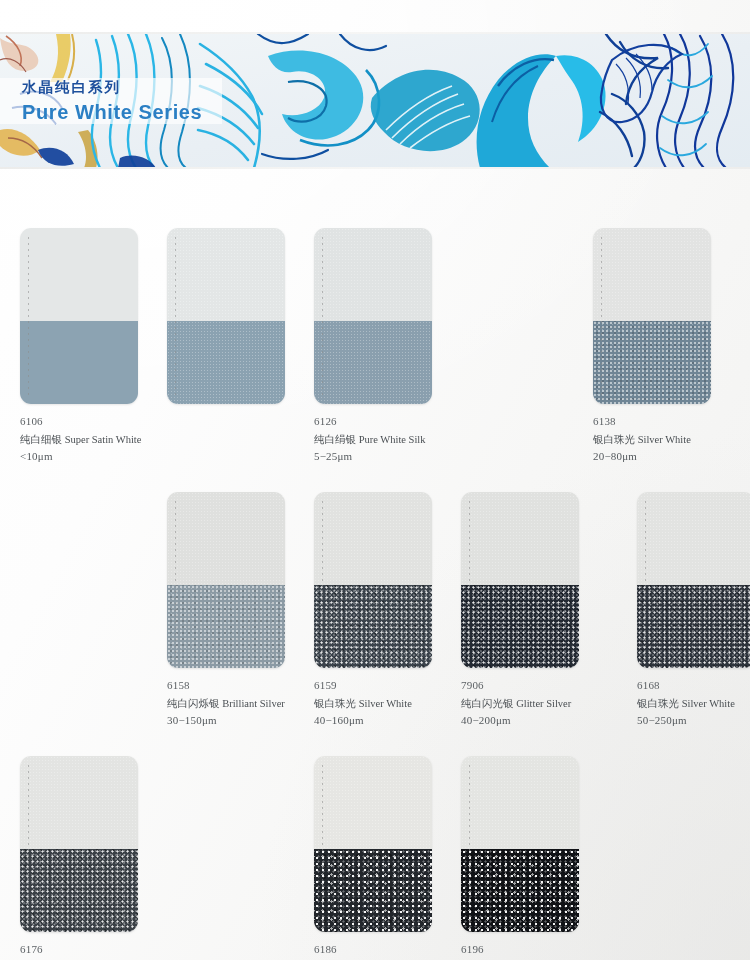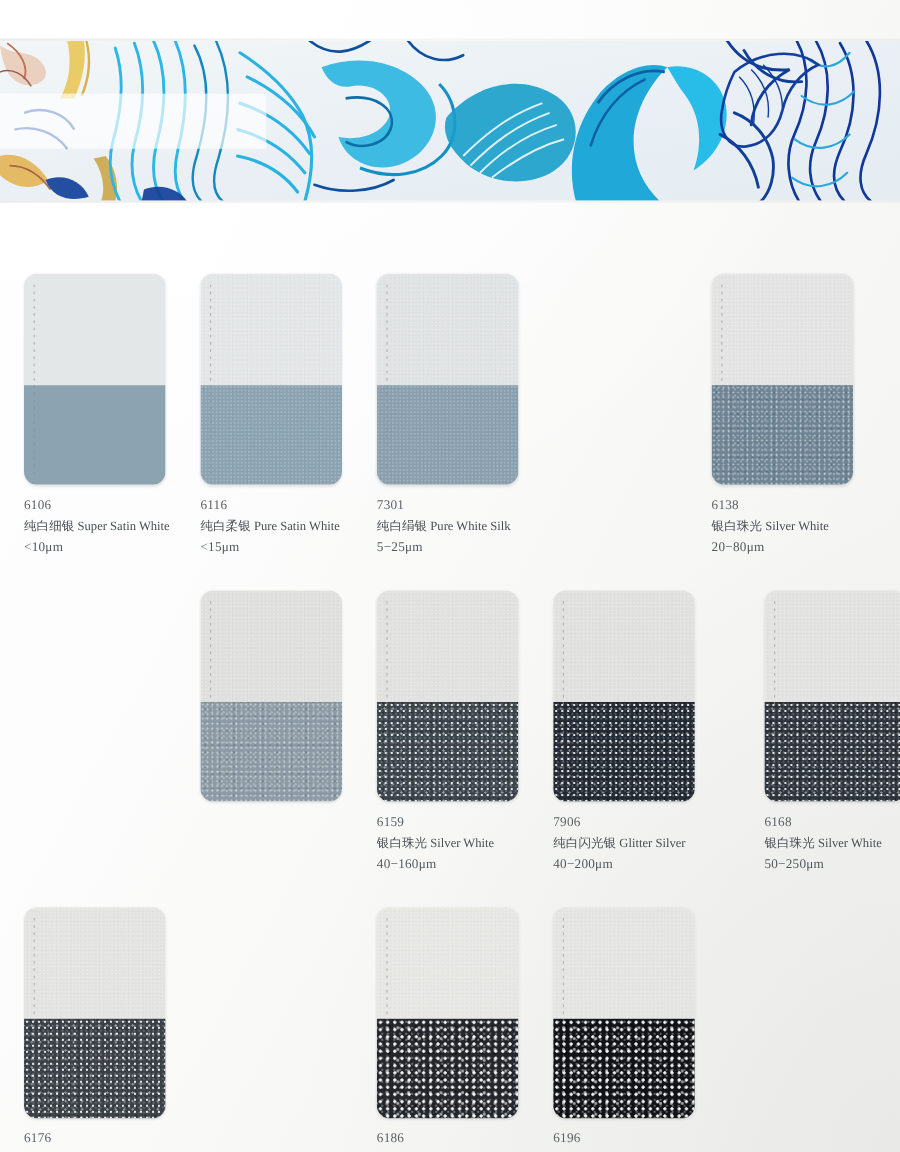--- a/index.html
+++ b/index.html
@@ -306,20 +306,24 @@
         <path d="M38,116 C52,110 68,116 74,130 C60,134 44,132 38,116 Z"></path>
         <path d="M120,124 C134,118 150,124 156,134 L118,134 Z"></path>
       </g>
       <g stroke="#1d4fae" fill="none" stroke-width="2">
         <path d="M20,60 C36,54 54,60 62,74"></path>
         <path d="M12,74 C28,70 46,76 56,90"></path>
       </g>
     </svg>
   </div>
   <div id="title-plate"></div>
+  <div id="title-block">
+    <div id="title-cn">水晶纯白系列</div>
+    <div id="title-en">Pure White Series</div>
+  </div>
   <div class="banner-edge" style="top:167px"></div>
 
   <div id="grid">
       <div class="row">
         <div class="cell" style="left: 20px;">
           <div class="chip">
             <div class="half top grain g0" style="background: rgb(228, 231, 231);"></div>
             <div class="half bot grain g0" style="background: rgb(140, 163, 178);"></div>
             <div class="perf"></div>
           </div>
@@ -328,34 +332,29 @@
             <div class="name">纯白细银 Super Satin White</div>
             <div class="size">&lt;10μm</div>
           </div>
         </div>
         <div class="cell" style="left: 167px;">
           <div class="chip">
             <div class="half top grain g1" style="background: rgb(227, 230, 230);"></div>
             <div class="half bot grain g1" style="background: rgb(139, 162, 177);"></div>
             <div class="perf"></div>
           </div>
-          <div class="label">
-            <div class="code">6116</div>
-            <div class="name">纯白柔银 Pure Satin White</div>
-            <div class="size">&lt;15μm</div>
-          </div>
         </div>
         <div class="cell" style="left: 314px;">
           <div class="chip">
             <div class="half top grain g1" style="background: rgb(224, 227, 227);"></div>
             <div class="half bot grain g1" style="background: rgb(138, 159, 174);"></div>
             <div class="perf"></div>
           </div>
           <div class="label">
-            <div class="code">7301</div>
+            <div class="code">6126</div>
             <div class="name">纯白绢银 Pure White Silk</div>
             <div class="size">5−25μm</div>
           </div>
         </div>
         <div class="cell" style="left: 593px;">
           <div class="chip">
             <div class="half top grain g1" style="background: rgb(226, 227, 226);"></div>
             <div class="half bot grain g2" style="background: rgb(111, 133, 149);"></div>
             <div class="perf"></div>
           </div>
@@ -366,20 +365,25 @@
           </div>
         </div>
       </div>
       <div class="row">
         <div class="cell" style="left: 167px;">
           <div class="chip">
             <div class="half top grain g1" style="background: rgb(223, 224, 222);"></div>
             <div class="half bot grain g2" style="background: rgb(139, 154, 164);"></div>
             <div class="perf"></div>
           </div>
+          <div class="label">
+            <div class="code">6158</div>
+            <div class="name">纯白闪烁银 Brilliant Silver</div>
+            <div class="size">30−150μm</div>
+          </div>
         </div>
         <div class="cell" style="left: 314px;">
           <div class="chip">
             <div class="half top grain g1" style="background: rgb(225, 226, 224);"></div>
             <div class="half bot grain g3" style="background: rgb(59, 67, 75);"></div>
             <div class="perf"></div>
           </div>
           <div class="label">
             <div class="code">6159</div>
             <div class="name">银白珠光 Silver White</div>

